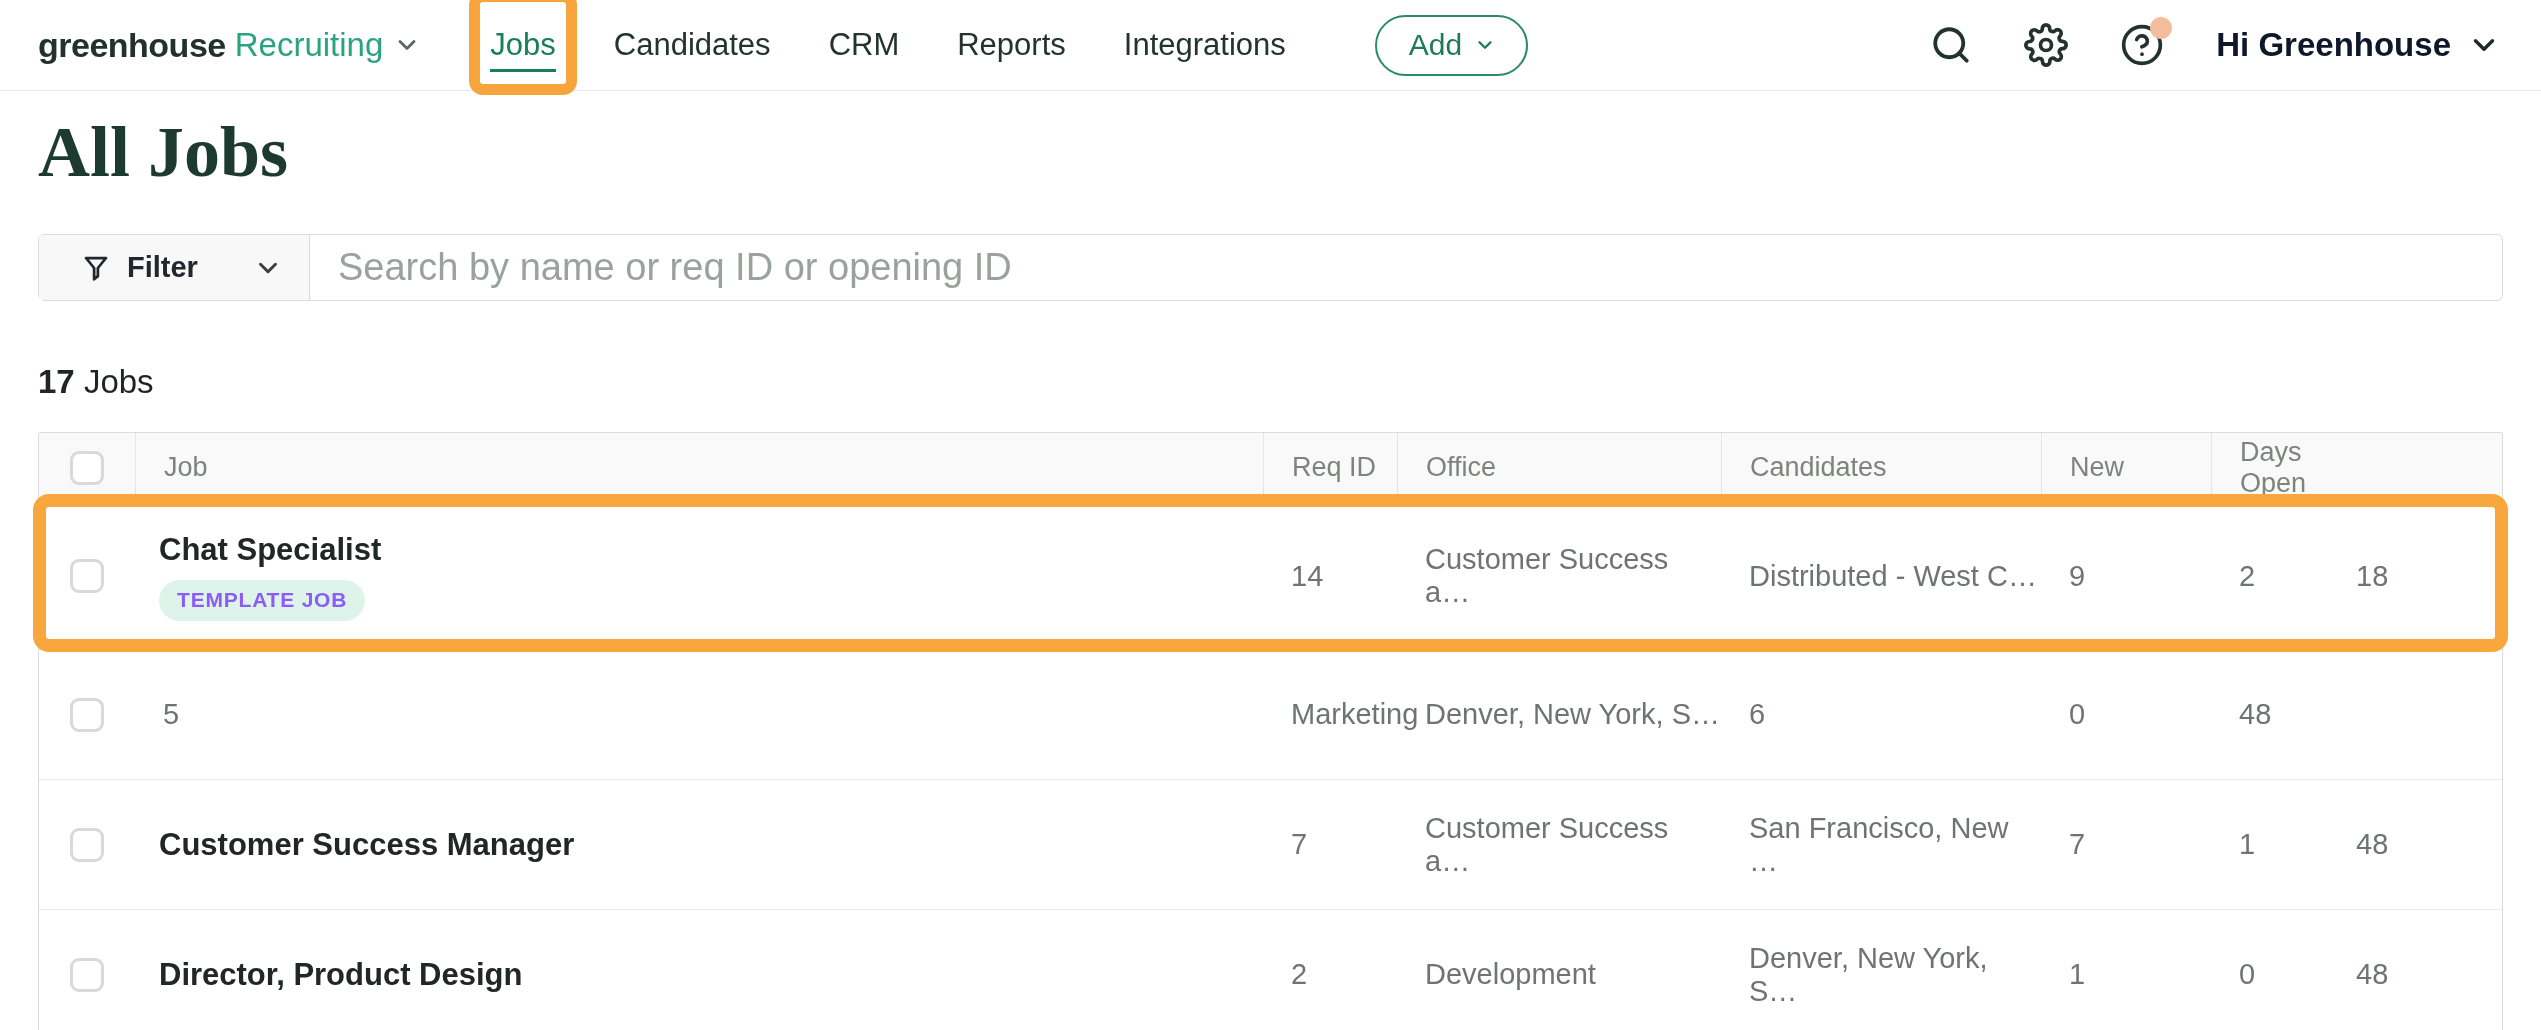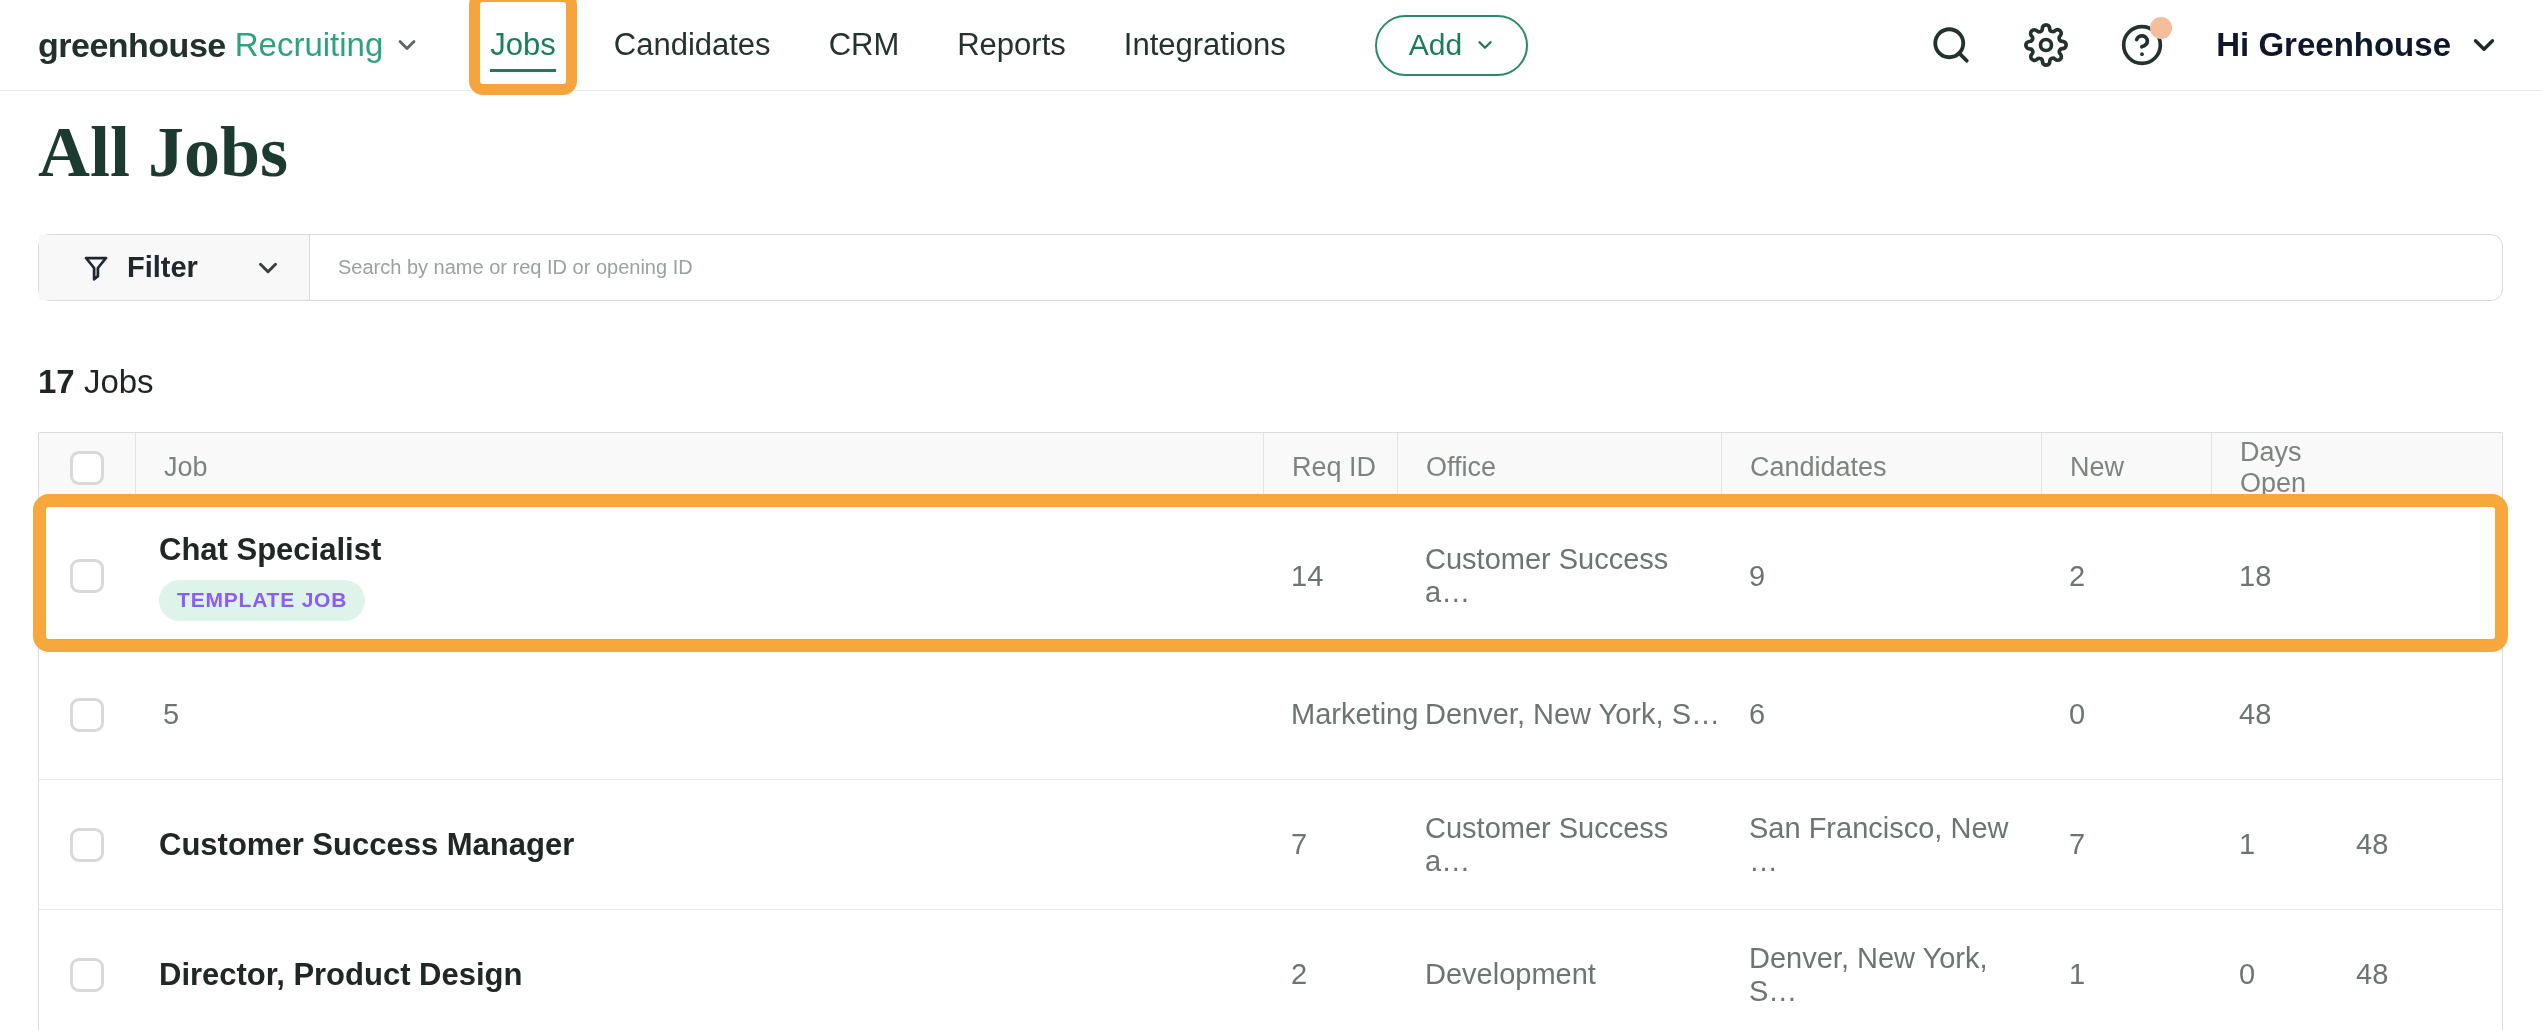--- a/index.html
+++ b/index.html
@@ -26,26 +26,26 @@
   .top-right { margin-left:auto; display:flex; align-items:center; gap:52px; }
   .icon-btn { position:relative; display:flex; align-items:center; cursor:pointer; }
   .notif-dot { position:absolute; top:-6px; right:-8px; width:22px; height:22px; border-radius:50%; background:#f4bd9c; }
   .user-menu { display:flex; align-items:center; gap:16px; cursor:pointer; }
   .user-name { font-size:33px; font-weight:700; color:#0f172a; white-space:nowrap; }
 
   
   .page-title { margin:20px 0 0 38px; font-family:"Liberation Serif", serif; font-weight:600; font-size:72px; color:#1d3a30; }
 
   
-  .filter-bar { display:flex; align-items:stretch; margin:40px 38px 0; height:67px; border:1px solid #d9ddda; border-radius:12px; background:#fff; }
+  .filter-bar { display:flex; align-items:stretch; margin:40px 38px 0; height:67px; border:1px solid #d9ddda; border-radius:6px; background:#fff; }
   .filter-btn { display:flex; align-items:center; width:271px; background:#f7f8f7; border-right:1px solid #d9ddda;
                 padding:0 26px 0 42px; cursor:pointer; }
   .filter-btn .flabel { font-size:29px; font-weight:700; color:#20272 3; color:#20272e; margin-left:16px; }
   .filter-btn svg.chev { margin-left:auto; }
-  .search-input { flex:1; border:none; outline:none; font-size:20px; color:#333; padding:0 28px; font-family:"Liberation Sans", sans-serif; background:transparent; }
+  .search-input { flex:1; border:none; outline:none; font-size:38px; color:#333; padding:0 28px; font-family:"Liberation Sans", sans-serif; background:transparent; }
   .search-input::placeholder { color:#9aa29e; }
 
   
   .count-line { margin:62px 0 0 38px; font-size:33px; color:#1f2622; }
   .count-line .num { font-weight:700; }
 
   
   .jobs-table { margin:31px 38px 0; border:1px solid #d9ddda; border-radius:2px; background:#fff; }
   .grid-cols { display:grid; grid-template-columns:96px 1128px 134px 324px 320px 170px 117px 1fr; }
   .thead { background:#f8f9f8; border-bottom:1px solid #d9ddda; height:70px; }
@@ -161,20 +161,21 @@
         <div class="trow grid-cols tall">
           <div class="td cb">
             <div class="checkbox"></div>
           </div>
           <div class="td jobcell">
             <span class="job-name">Chat Specialist</span>
             <span class="badge">TEMPLATE JOB</span>
           </div>
           <div class="td">14</div>
           <div class="td">Customer Success a…</div>
+          <div class="td">Distributed - West C…</div>
           <div class="td">9</div>
           <div class="td">2</div>
           <div class="td">18</div>
           <div class="row-annotation"></div>
         </div>
         <div class="trow grid-cols">
           <div class="td cb">
             <div class="checkbox"></div>
           </div>
           <div class="td">5</div>

